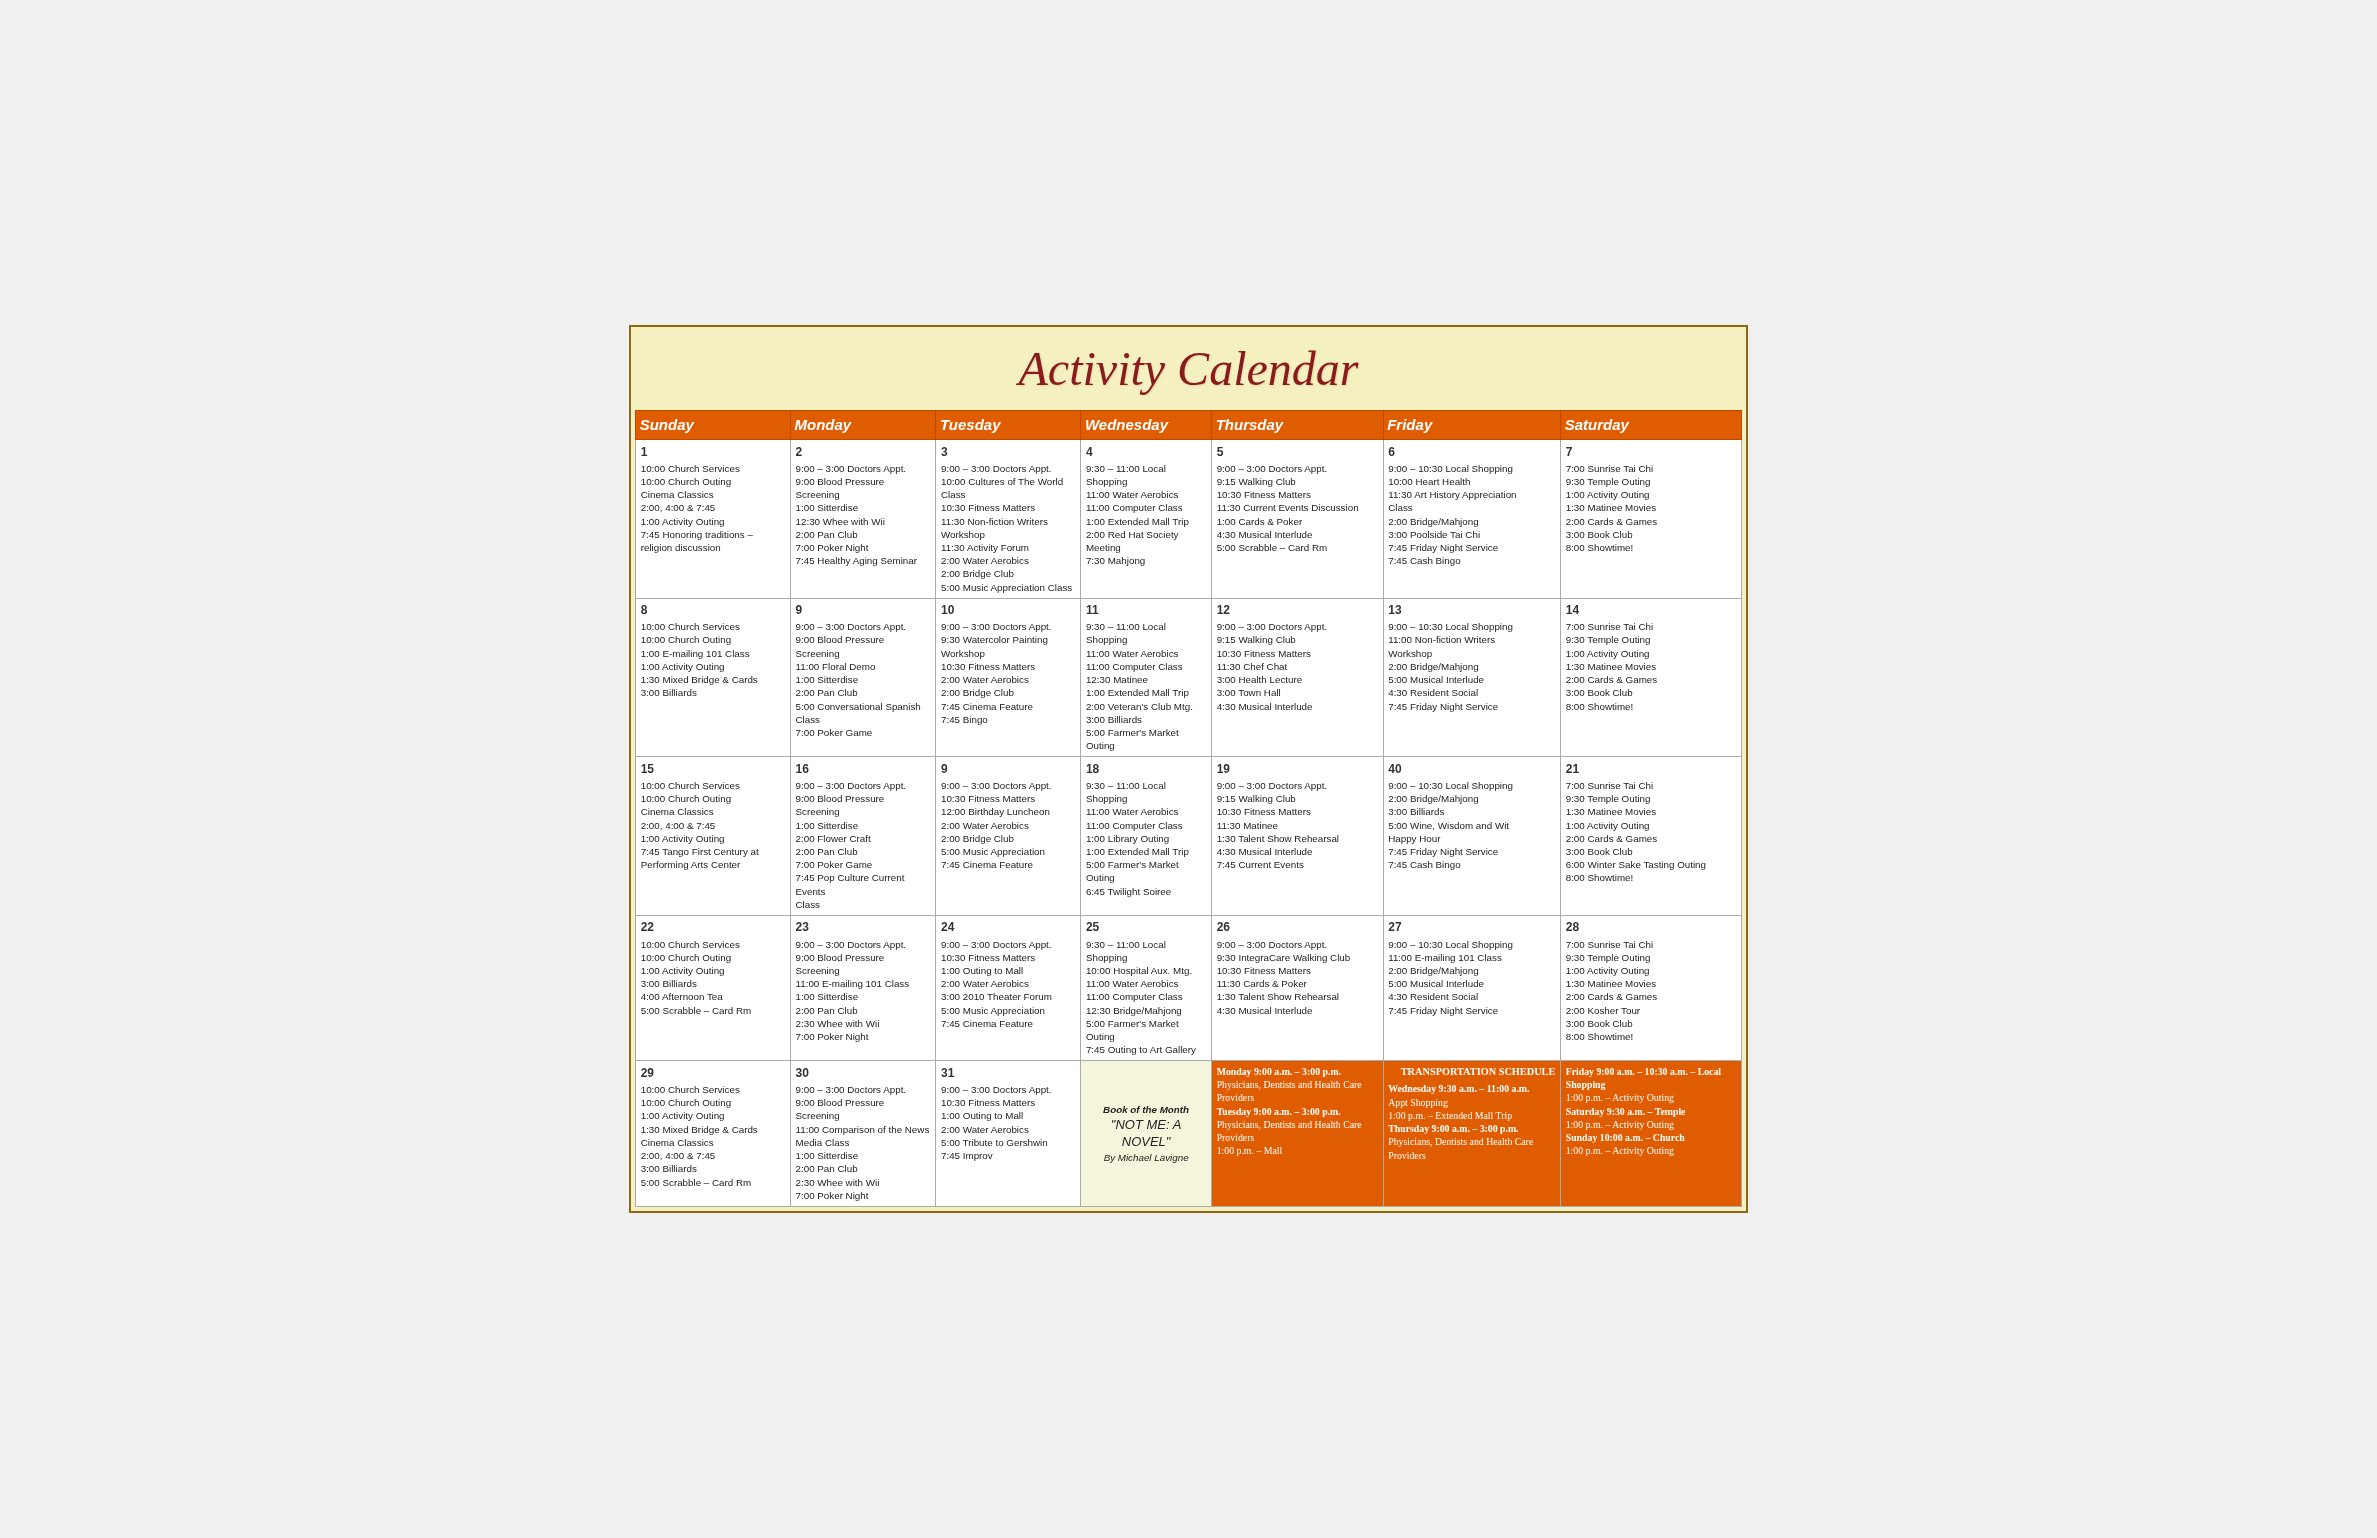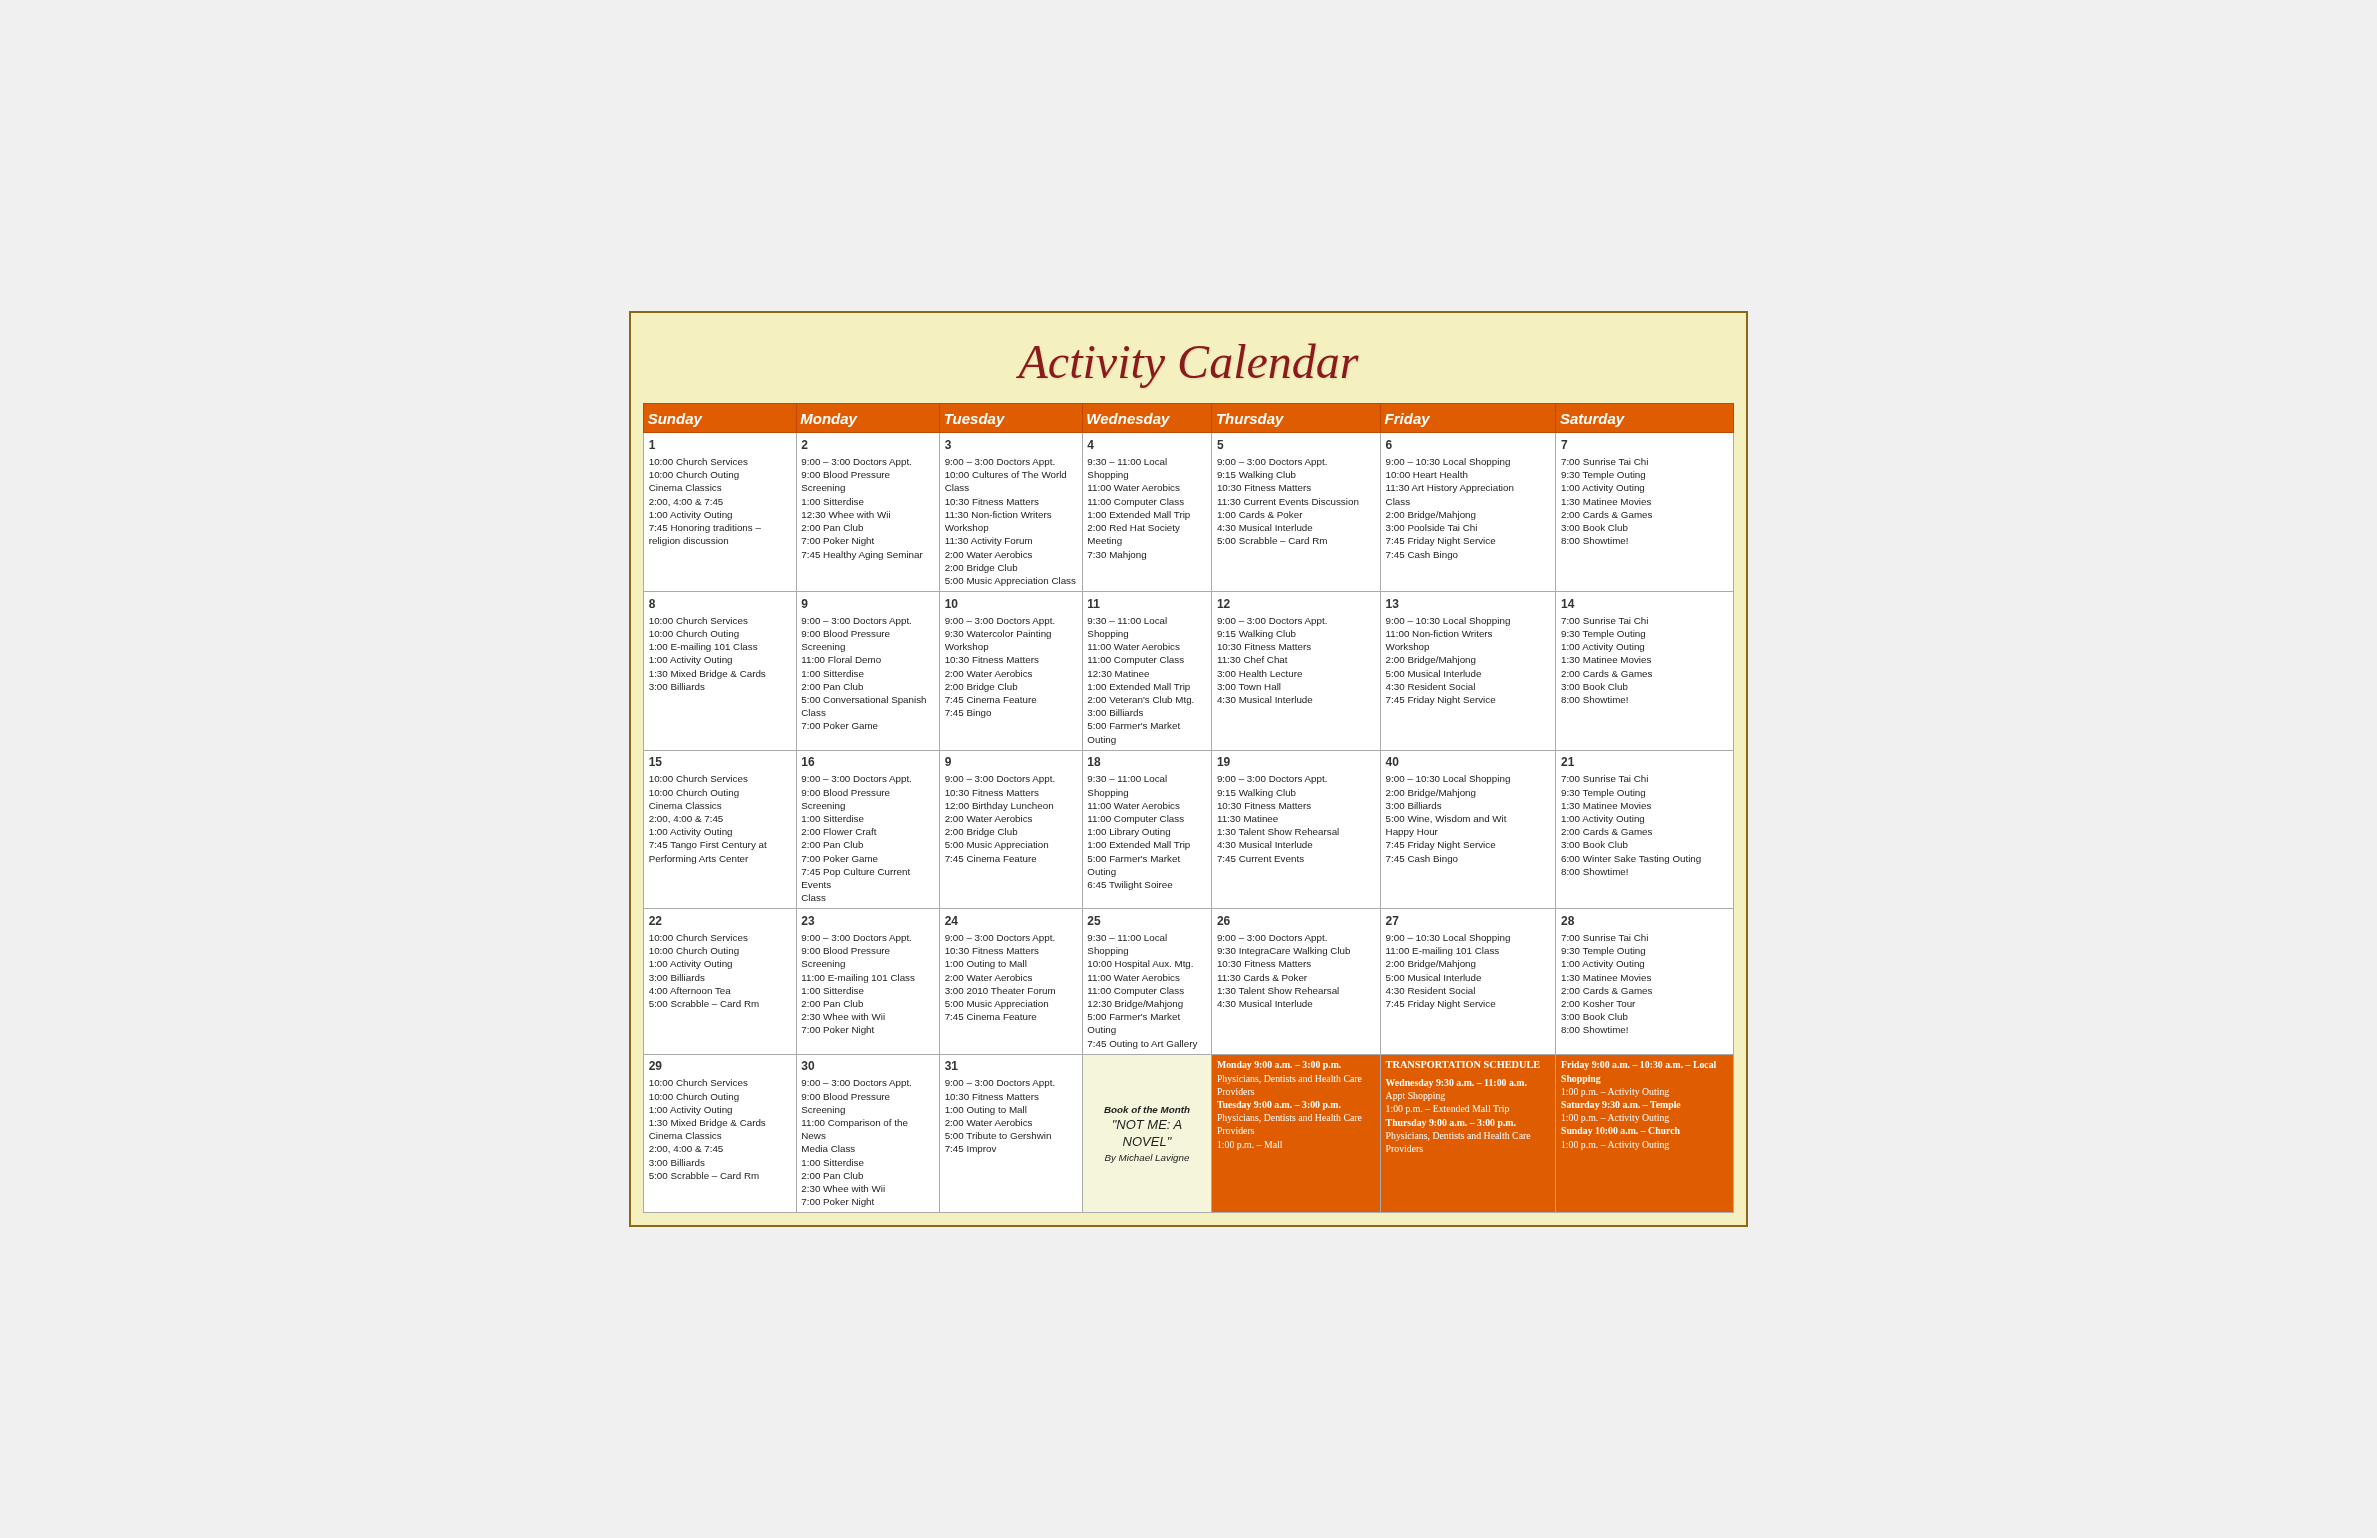--- a/index.html
+++ b/index.html
@@ -10,21 +10,21 @@
       justify-content: center;
       align-items: center;
       min-height: 100vh;
       padding: 9.3px;
     }
     .calendar-wrapper {
       background: #f5f0c0;
       border: 2.8px solid #8B6914;
       width: 100%;
       max-width: 1119px;
-      padding: 12px;
+      padding: 4px;
     }
     .calendar-title {
       text-align: center;
       font-size: 48px;
       font-family: Georgia, serif;
       color: #8B1A1A;
       font-style: italic;
       padding: 9.3px 0 14px;
       text-shadow: 0.9px 0.9px 1.9px rgba(0,0,0,0.1);
     }
@@ -63,21 +63,21 @@
     }
     .event-line { display: block; }
     .orange-cell {
       background: #E05C00 !important;
       color: white !important;
       font-family: Liberation Serif, serif;
     }
     .transport-header {
       font-weight: bold;
       font-size: 10.3px;
-      text-align: left;
+      text-align: right;
       margin-bottom: 3.7px;
       color: white;
     }
     .book-cell {
       text-align: center;
       vertical-align: middle !important;
       font-style: italic;
       font-size: 11.2px;
       background: #f5f5dc !important;
     }

